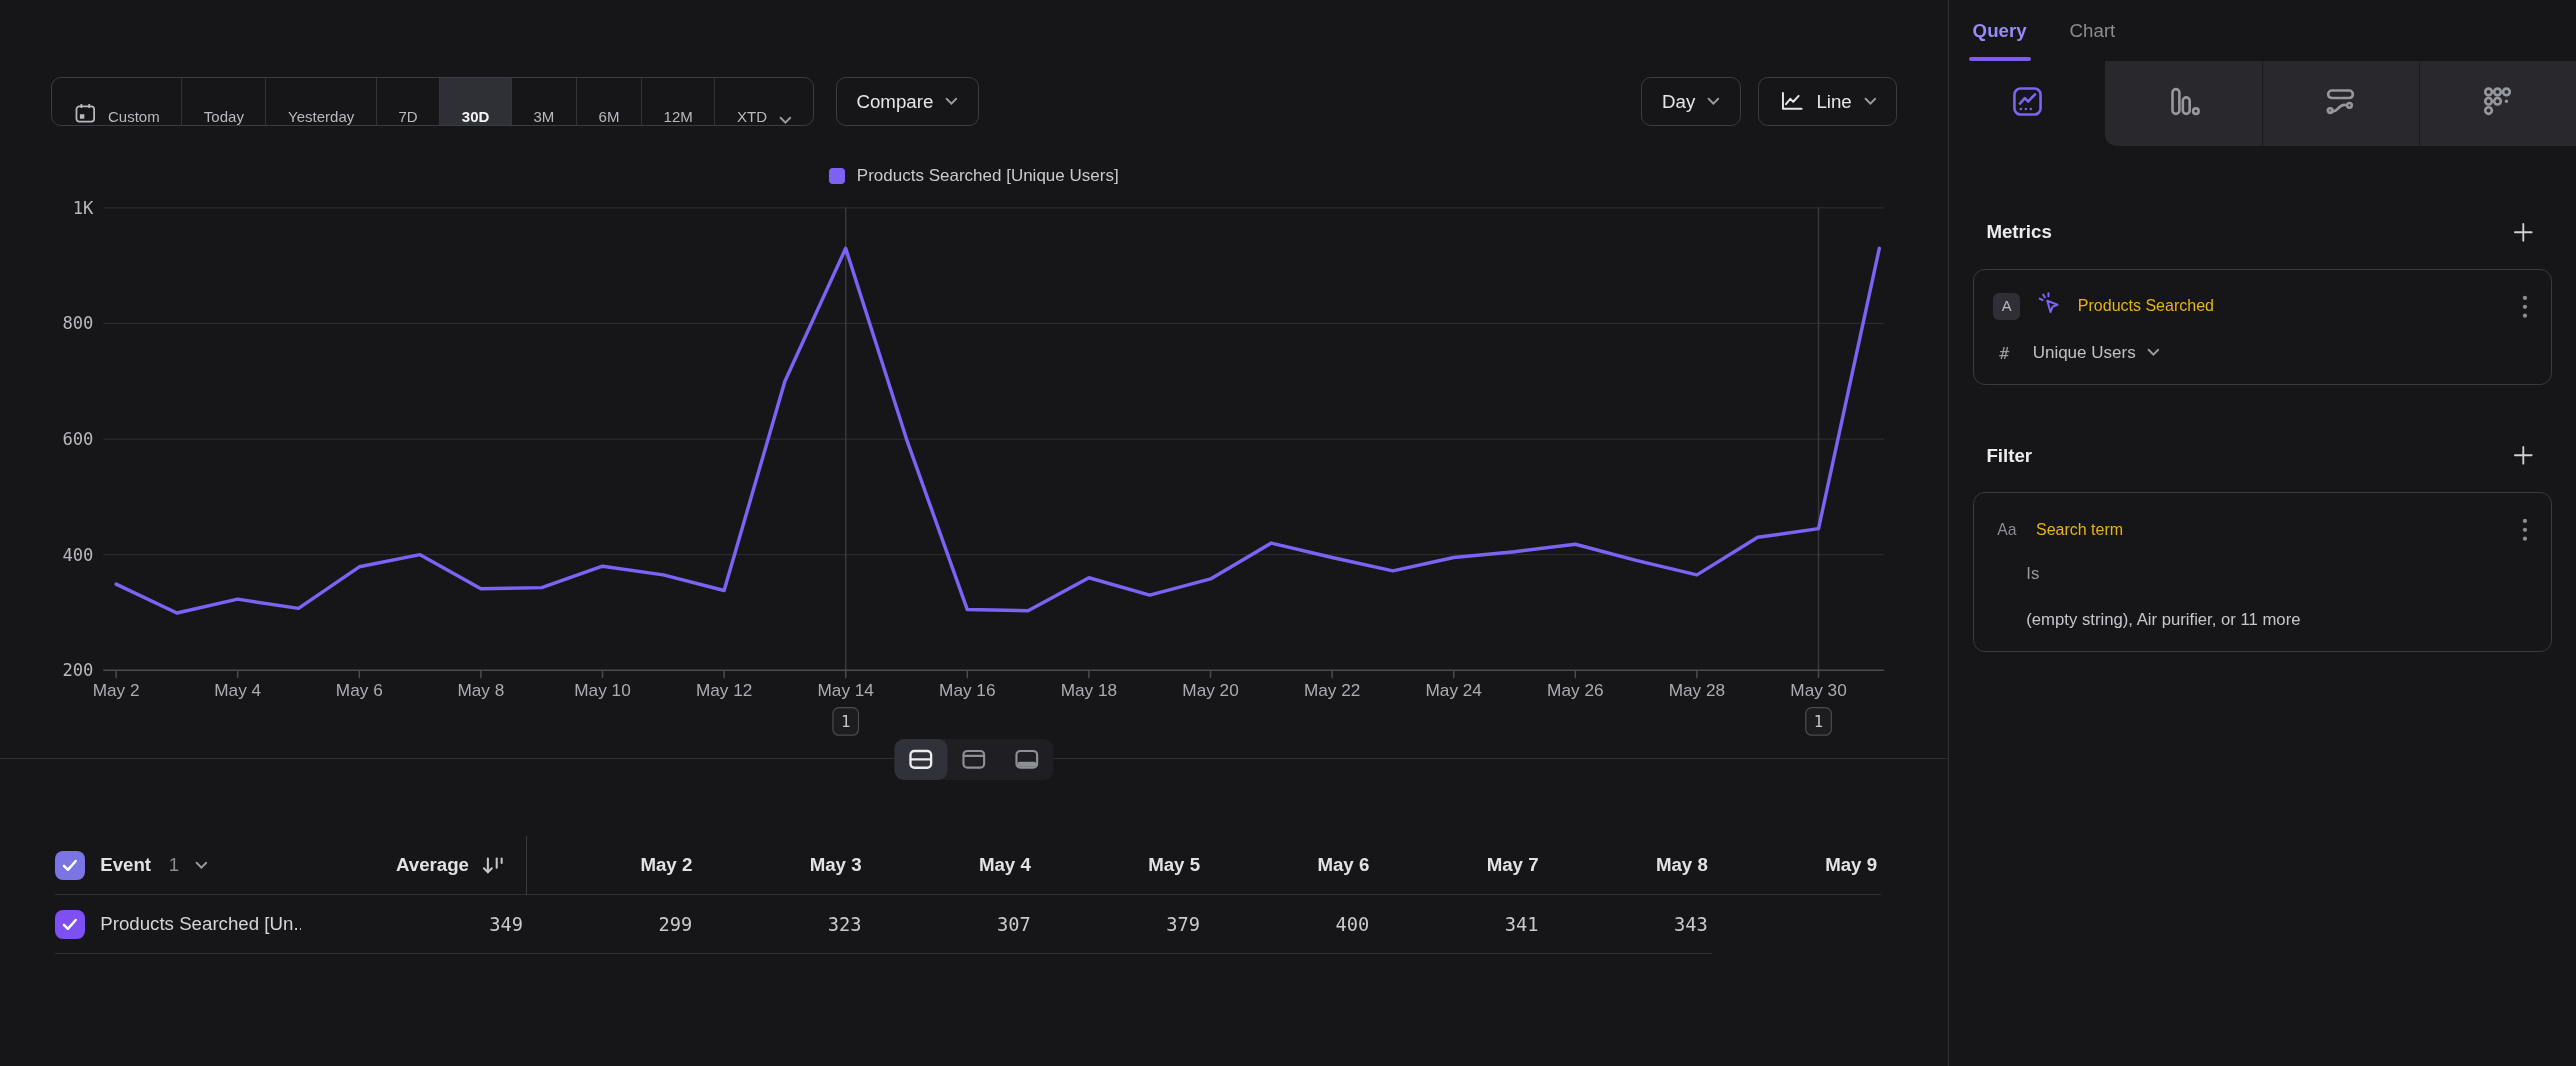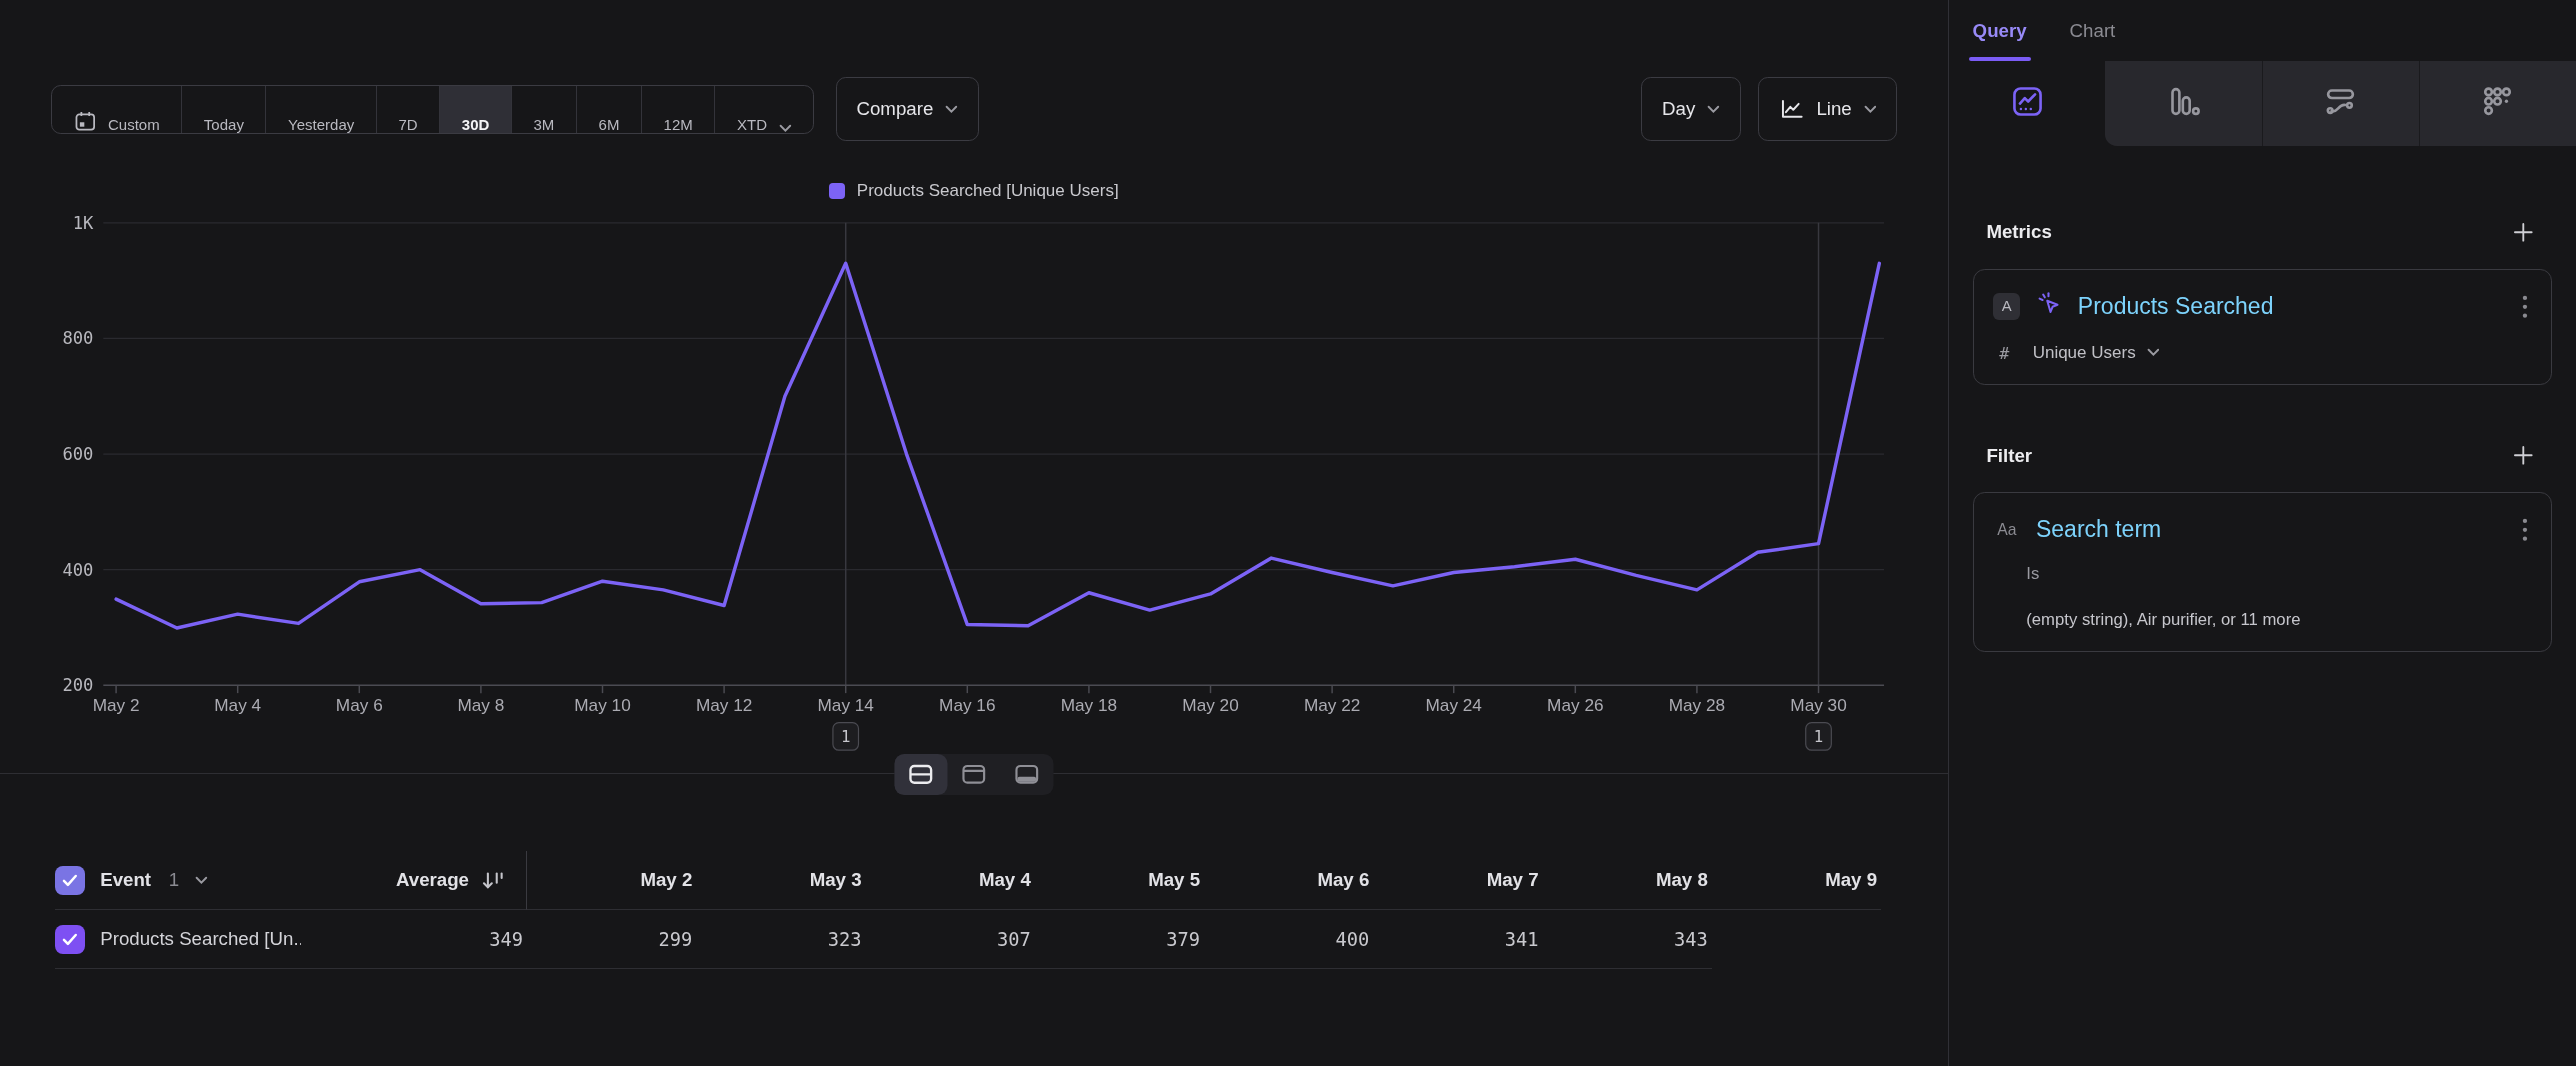--- a/index.html
+++ b/index.html
@@ -10,21 +10,21 @@
   
   .main { width:1948px; position:relative; }
 
   .toolbar { display:flex; align-items:center; margin:77px 51px 0 51px; }
   .seg-group { display:flex; border:1px solid #3b3b42; border-radius:9.8px; overflow:hidden; height:49px; }
   .seg { display:flex; align-items:flex-end; gap:11.8px; padding:0 21.6px; background:transparent;
     border:none; border-left:1px solid #33333a; color:#b9b9c0; font-size:15px;
     font-family:"Liberation Sans",sans-serif; cursor:pointer; white-space:nowrap; }
   .seg:first-child { border-left:none; }
   .seg.active { background:#2f2f36; color:#f4f4f6; font-weight:bold; }
-  .btn { display:flex; align-items:center; gap:11.8px; height:64px; padding:0 19.7px;
+  .btn { display:flex; align-items:center; gap:11.8px; height:49px; padding:0 19.7px;
     border:1px solid #3b3b42; border-radius:9.8px; background:transparent; color:#e6e6ea;
     font-size:18.7px; font-family:"Liberation Sans",sans-serif; cursor:pointer; white-space:nowrap; }
   .compare { margin-left:21.6px; }
   .right-btns { margin-left:auto; display:flex; gap:17.7px; }
   .chev { color:#9a9aa1; display:inline-flex; }
 
   .legend-row { display:flex; justify-content:center; align-items:center; gap:11.8px; margin-top:39px; height:21.6px; }
   .legend-swatch { width:15.7px; height:15.7px; border-radius:3.9px; background:#7c63f6; }
   .legend-label { font-size:17px; color:#c9c9ce; }
 
@@ -72,21 +72,21 @@
   .side-heading { display:flex; align-items:center; justify-content:space-between; padding:0 13.8px; }
   .side-heading .h-label { font-size:18.7px; font-weight:bold; color:#ececef; }
   .side-heading.muted .h-label { color:#85858c; }
   .plus-btn { background:none; border:none; color:#cfcfd4; cursor:pointer; display:flex; padding:3.9px; }
   .side-heading.muted .plus-btn { color:#7d7d84; }
   .side-card { border:1px solid #3a3a40; border-radius:11.8px; padding:19.7px 19.7px 21.6px 19.7px; margin-top:21.6px; }
   .card-row1 { display:flex; align-items:center; gap:15.7px; }
   .badge { min-width:26.6px; height:26.6px; border-radius:5.9px; background:#2f2f35; color:#b9b9c0;
     font-size:14.8px; display:flex; align-items:center; justify-content:center; padding:0 3.9px; flex:none; }
   .badge.plain { background:transparent; color:#8b8b92; font-size:15.7px; }
-  .card-title { font-size:23px; color:#7dd3fc; flex:1; }
+  .card-title { font-size:16px; color:#eab308; flex:1; }
   .kebab { background:none; border:none; cursor:pointer; display:flex; padding:3.9px; }
   .card-row2 { display:flex; align-items:center; gap:13.8px; margin-top:19.7px; padding-left:5.9px; }
   .hash { font-family:"DejaVu Sans Mono",monospace; color:#9a9aa1; font-size:16.7px; width:19.7px; }
   .measure { color:#c0c0c6; font-size:17px; display:flex; align-items:center; gap:11px; cursor:pointer; }
   .fil-row2 { display:flex; gap:25.6px; margin-top:17.7px; padding-left:33px;flex-direction:column; }
   .fil-op { color:#9a9aa1; font-size:16.7px; }
   .fil-val { color:#c6c6cc; font-size:16.7px; }
   .gap-lg { height:71px; } .gap-md { height:55px; }
 </style>
 </head>

